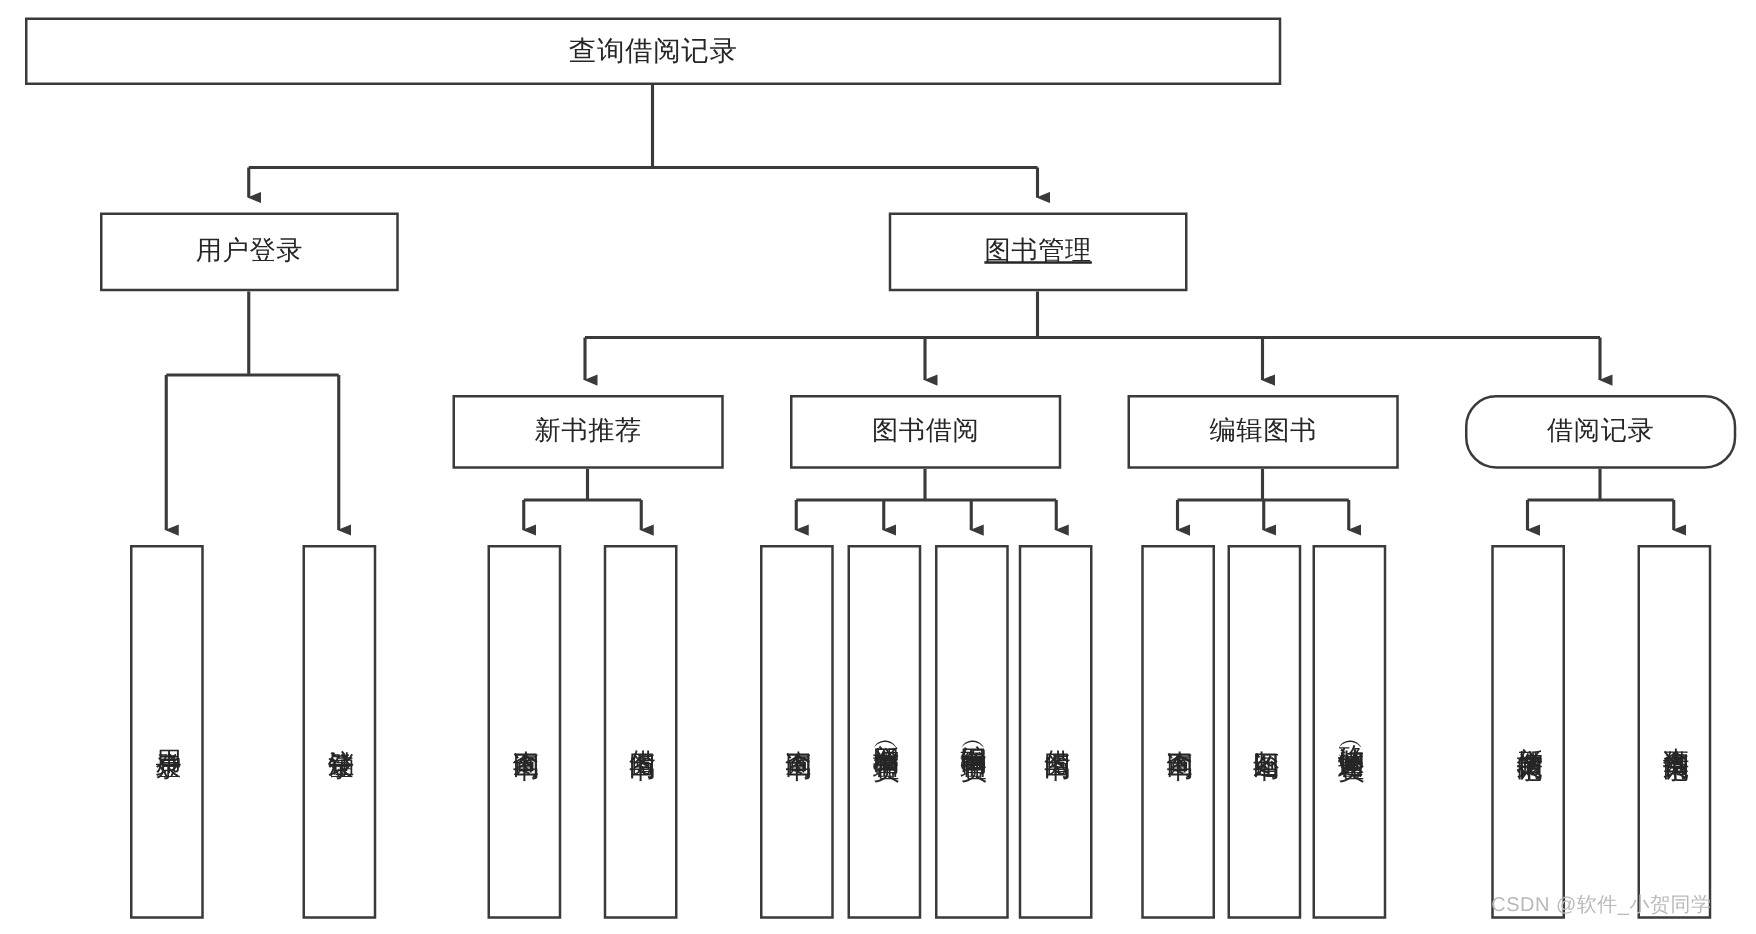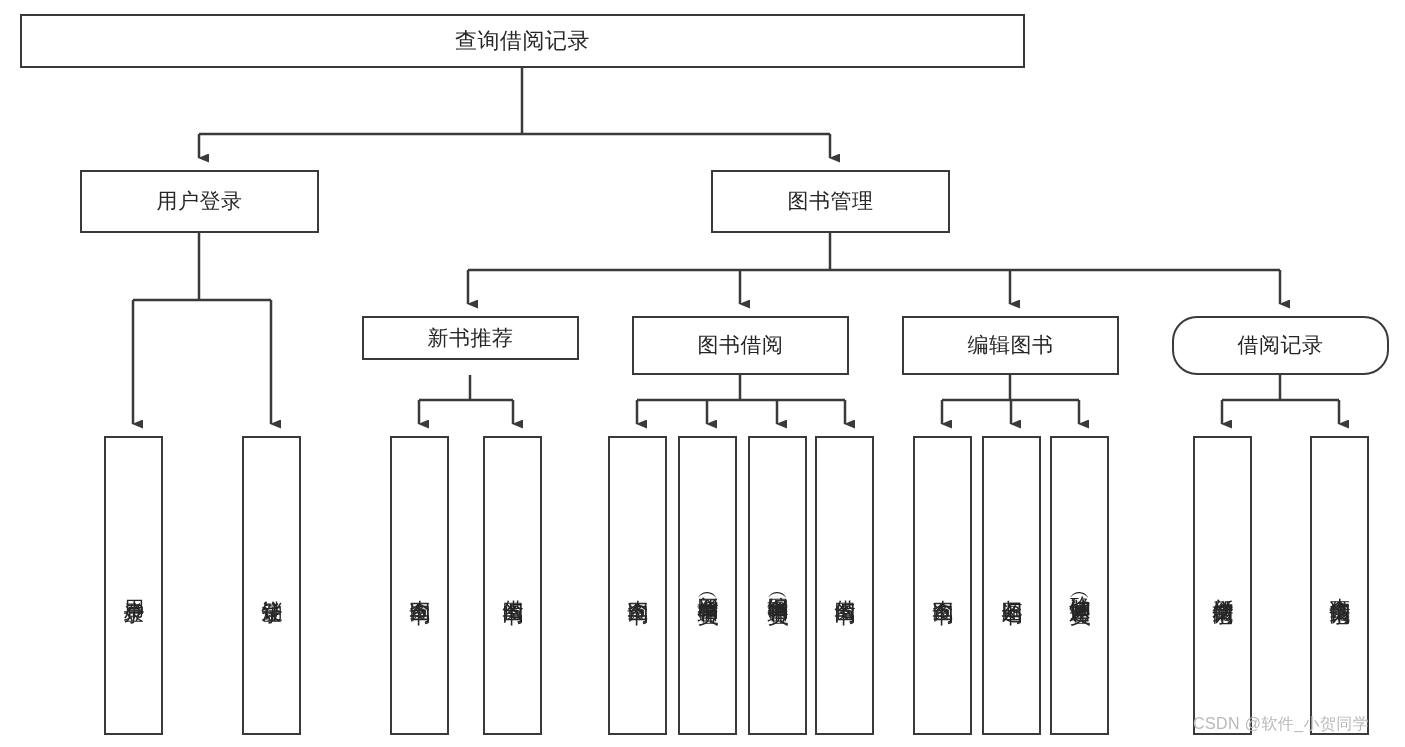--- a/index.html
+++ b/index.html
@@ -122,25 +122,25 @@
     </g>
   </svg>
 
   <div class="node root" style="left:20px; top:14px; width:1005px; height:54px;">
     <span class="label">查询借阅记录</span>
   </div>
 
   <div class="node" style="left:80px; top:170px; width:239px; height:63px;">
     <span class="label">用户登录</span>
   </div>
-  <div class="node" style="left:711px; top:170px; width:239px; height:63px;">
+  <div class="node" style="left:711px; top:170px; width:239px; height:63px;text-decoration:underline;">
     <span class="label">图书管理</span>
   </div>
 
-  <div class="node" style="left:362px; top:316px; width:217px; height:44px;">
+  <div class="node" style="left:362px; top:316px; width:217px; height:59px;">
     <span class="label">新书推荐</span>
   </div>
   <div class="node" style="left:632px; top:316px; width:217px; height:59px;">
     <span class="label">图书借阅</span>
   </div>
   <div class="node" style="left:902px; top:316px; width:217px; height:59px;">
     <span class="label">编辑图书</span>
   </div>
   <div class="node" style="left:1172px; top:316px; width:217px; height:59px;border-radius:25px;">
     <span class="label">借阅记录</span>

